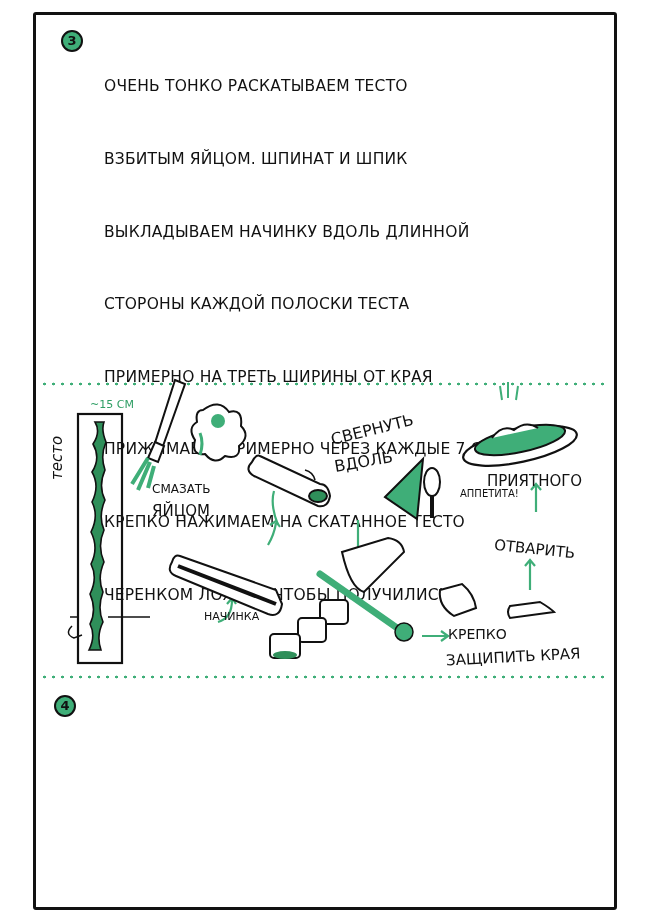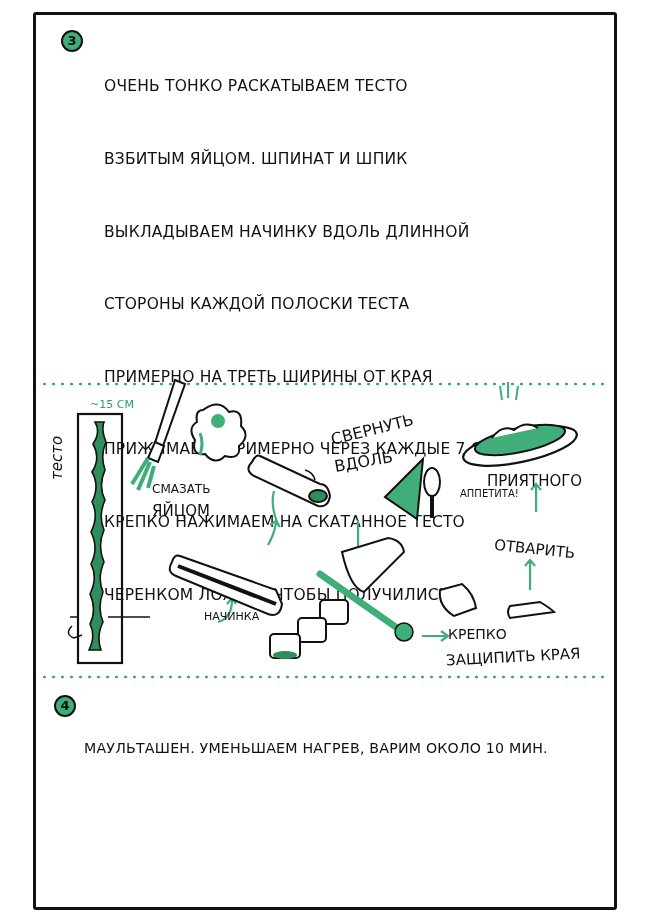--- a/index.html
+++ b/index.html
@@ -125,20 +125,19 @@
 <div class="label" style="left:448px; top:626px; font-size:14px;">крепко</div>
 <div class="label" style="left:446px; top:648px; font-size:15px; transform:rotate(-3deg);">защипить края</div>
 <div class="label" style="left:494px; top:540px; font-size:15px; transform:rotate(6deg);">отварить</div>
 <div class="label" style="left:487px; top:466px; font-size:15px;margin-top:6px;">приятного</div>
 <div class="label" style="left:460px; top:488px; font-size:10px;">аппетита!</div>
 
 <div class="dots" style="top:675px;"></div>
 
 <div class="step-badge" style="left:54px; top:695px;">4</div>
 <div class="step-text" style="left:84px; top:690px; font-size:14.2px; line-height:23.6px;">
-  <span class="line">маульташен. Уменьшаем нагрев, варим около 10 мин.</span>
   
   
   
   
   
   
 </div>
 
 </body></html>

